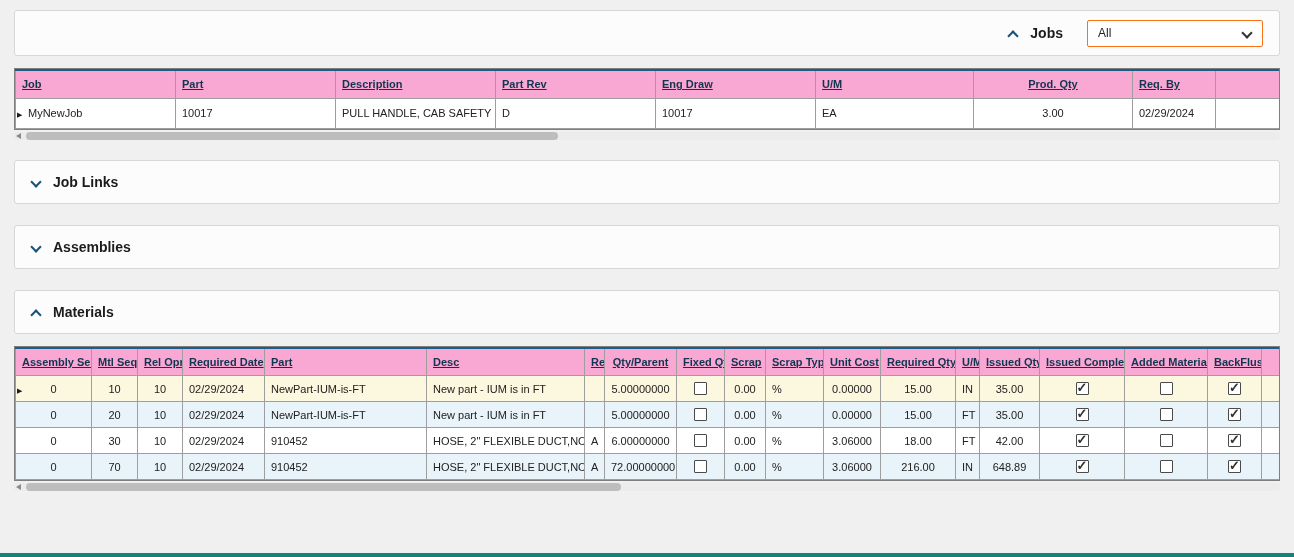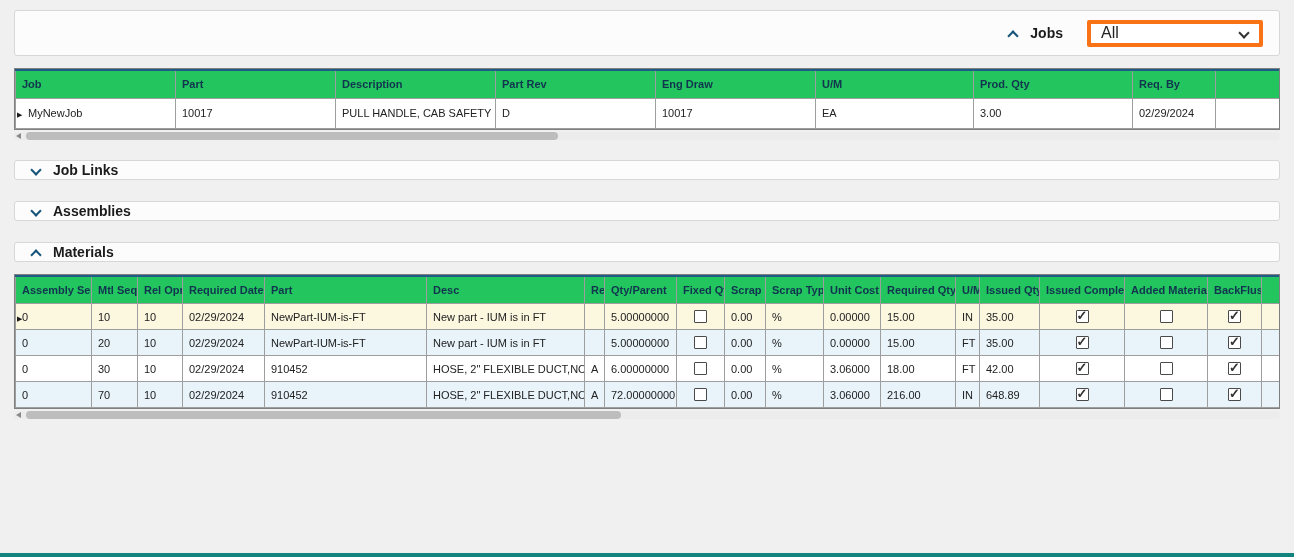--- a/index.html
+++ b/index.html
@@ -17,72 +17,73 @@
   .panel-header {
     margin:0 14px;
     background:#fcfcfc;
     border:1px solid #d7d7d7;
     border-radius:3px;
     display:flex; align-items:center;
     padding:0 16px;
     gap:12px;
   }
   .panel-header.tall { height:46px;justify-content:flex-end; }
-  .panel-header.short { height:20px; margin-bottom:21px; }
+  .panel-header.short { height:44px; margin-bottom:21px; }
   .section-title { font-size:14px; font-weight:bold; color:#1b1b1b; }
 
   
   .chev { width:10px; height:10px; position:relative; display:inline-block; }
   .chev::before {
     content:""; position:absolute; left:1px; top:2px;
     width:6px; height:6px;
     border-left:2px solid #15537a; border-bottom:2px solid #15537a;
   }
   .chev.up::before   { transform:rotate(135deg); top:4px; }
   .chev.down::before { transform:rotate(-45deg); top:1px; }
 
   
   .dropdown {
     margin-left:12px;
     width:176px; height:27px;
     background:#fff;
-    border:4px solid #f97316;
+    border:1px solid #f97316;
     border-radius:2px;
     display:flex; align-items:center; justify-content:space-between;
     padding:0 10px;
-    font-size:16px; color:#222;
+    font-size:12px; color:#222;
     cursor:default;
   }
   .dropdown .chev::before { border-color:#333; }
 
   
   .grid-wrap {
     margin:12px 14px 0 14px;
     border:1px solid #7f7f7f;
     background:#fff;
     overflow:hidden;
   }
   table { border-collapse:collapse; table-layout:fixed; }
   th, td {
     border:1px solid #9e9e9e;
     font-size:11px;
     padding:0 6px;
     white-space:nowrap; overflow:hidden;
     height:28px;
   }
   thead th {
-    background:#22c55e;
+    background:#f9a8d4;
     border-top:2px solid #1f5c85;
     color:#12344f;
     font-weight:bold;
     text-align:left;
+    text-decoration:underline;
   }
   tbody td { color:#222; background:#fff; height:30px; }
   .mat tbody td { height:26px; }
-  .num { text-align:left; }
+  .num { text-align:center; }
   .ctr { text-align:center; }
   tr.row-selected td { background:#fcf7df; }
   tr.row-alt td { background:#e8f3fa; }
 
   td.marker-cell { position:relative; }
   .row-marker { position:absolute; left:1px; top:50%; transform:translateY(-50%); }
   .row-marker::after { content:"\25B6"; font-size:7px; color:#1b1b1b; }
 
   
   .checkbox {

